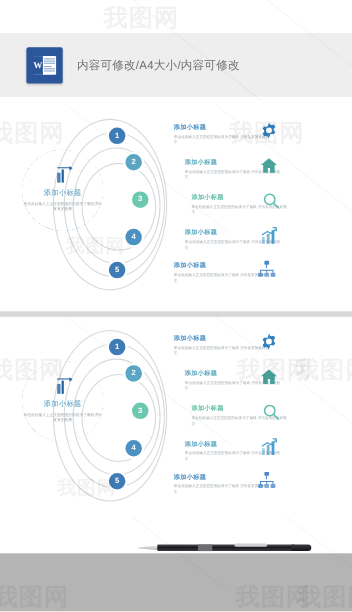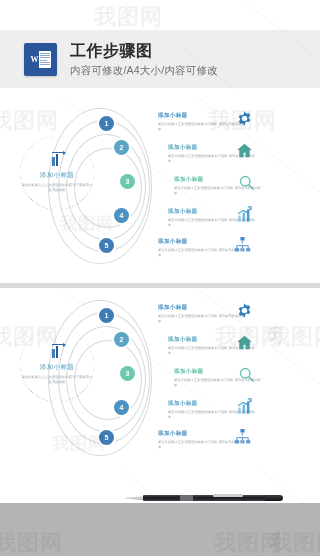--- a/index.html
+++ b/index.html
@@ -213,21 +213,20 @@
         <i></i>
           <i></i>
           <i></i>
           <i></i>
           <i></i>
           <i></i>
       </div>
     </div>
   </div>
   <div class="hd-text">
-    <div class="hd-title">工作步骤图</div>
     <div class="hd-sub">内容可修改/A4大小/内容可修改</div>
   </div>
 </div>
 
 <div class="slide" id="slide-1">
   <div class="stage">
       <div class="ribbon" style="top: 12px; left: 48px; width: 104px; height: 156px;"></div>
       <div class="ribbon" style="top: 24px; left: 58px; width: 92px; height: 132px;"></div>
       <div class="ribbon" style="top: 38px; left: 66px; width: 80px; height: 106px;"></div>
       <div class="ribbon" style="top: 52px; left: 74px; width: 68px; height: 80px;"></div>

